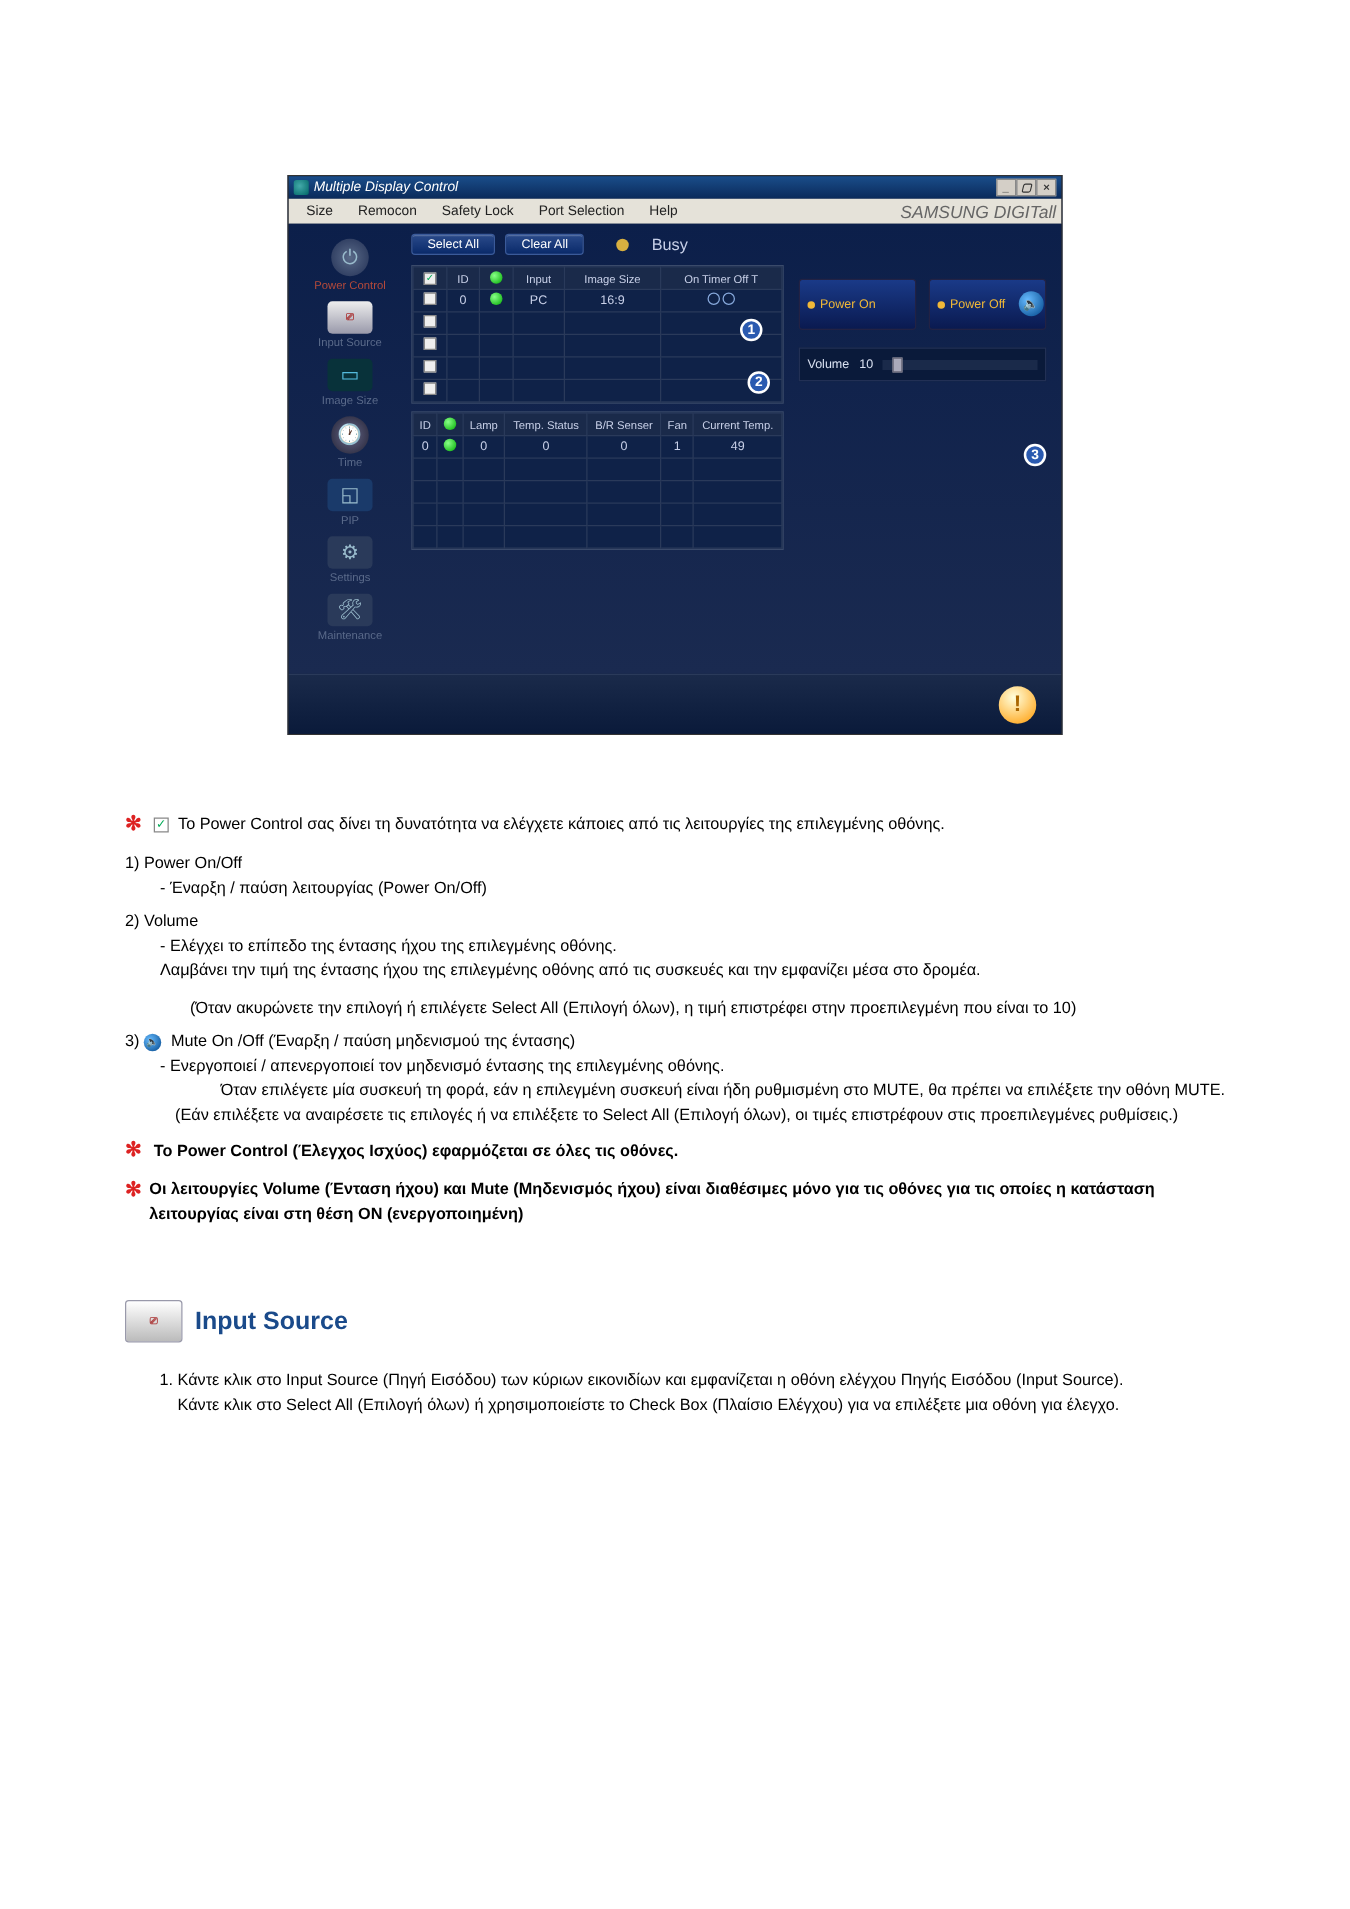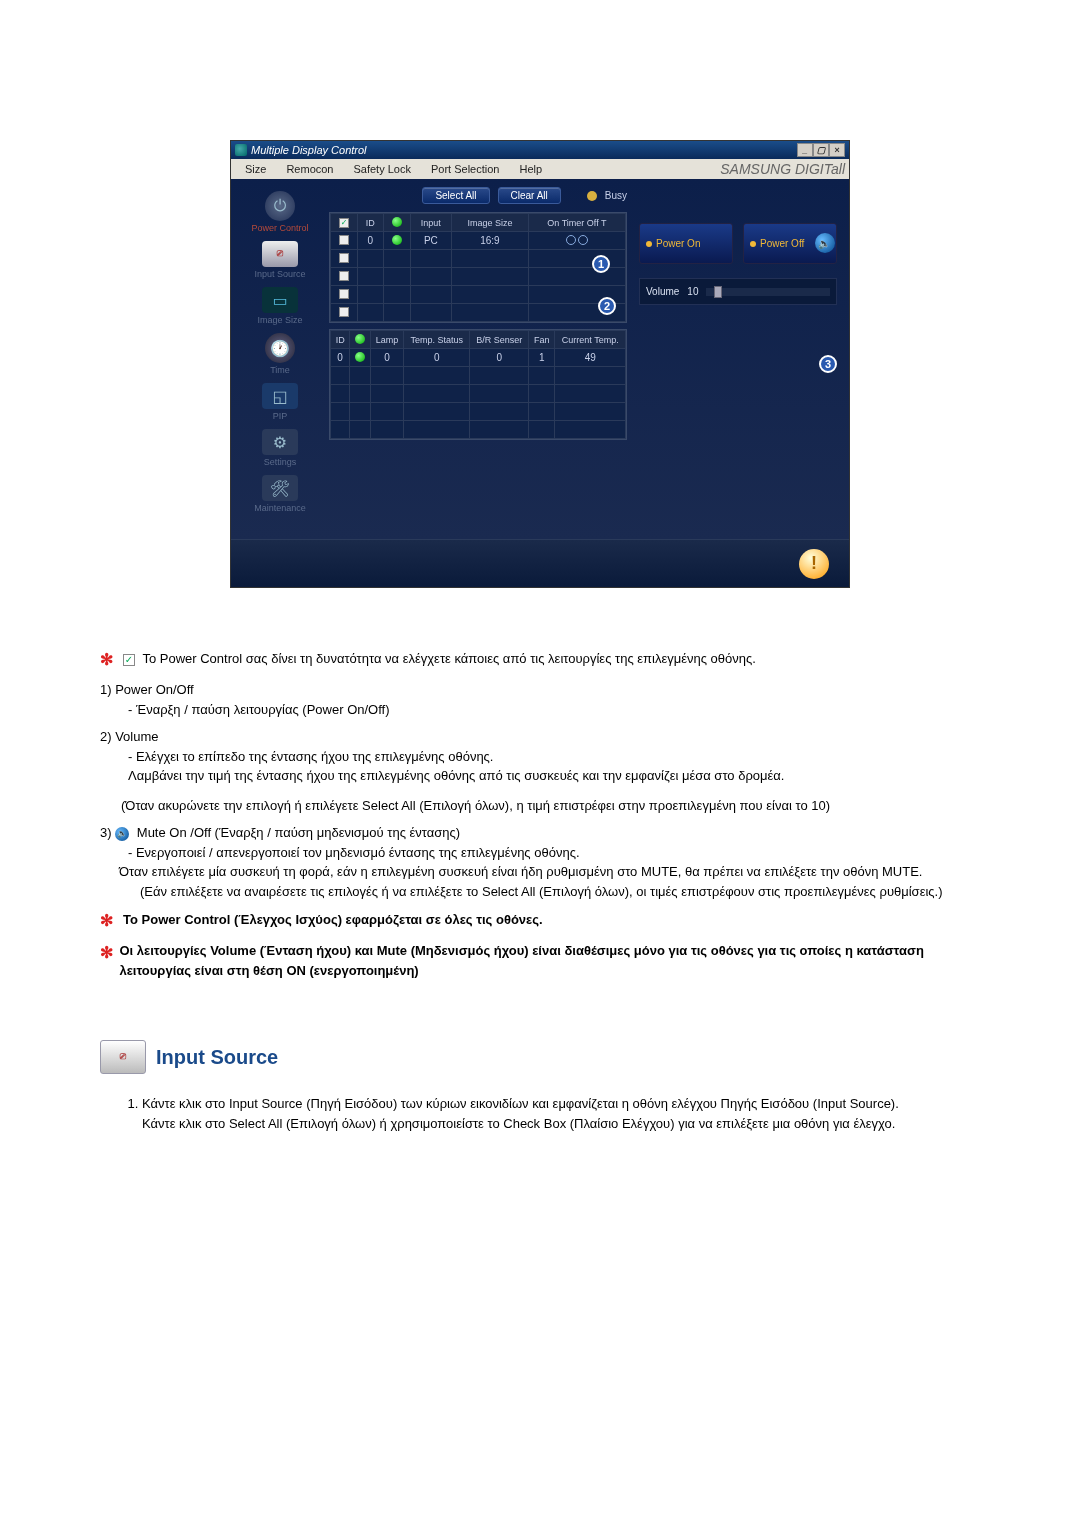--- a/index.html
+++ b/index.html
@@ -115,38 +115,37 @@
     flex: 1;
     display: flex;
     flex-direction: column;
     gap: 6px;
   }
   .tool-row {
     display: flex;
     align-items: center;
     gap: 8px;
     padding: 2px 0;
-    justify-content: flex-end;
   }
   .pill-btn {
     background: linear-gradient(#2a4a8a,#0a2a6a);
     color: #fff;
     font-size: 10px;
     border: 1px solid #3a5a9a;
     border-radius: 3px;
     padding: 2px 12px;
     box-shadow: inset 0 1px 0 rgba(255,255,255,.2);
   }
   .busy-ind {
     width: 10px; height: 10px;
     background: #d8b040;
     border-radius: 50%;
     margin-left: 18px;
   }
-  .busy-label { font-size: 10px; color: #c8d0e8; }
+  .busy-label { font-size: 13px; color: #c8d0e8; margin-left: 10px; }
   .grid {
     border: 1px solid #3a4a6a;
     background: #0f2248;
   }
   .grid table {
     width: 100%;
     border-collapse: collapse;
     font-size: 10px;
     color: #c8d0e8;
   }
@@ -565,29 +564,29 @@
     <span class="chk-img">✓</span>
     <span>Το Power Control σας δίνει τη δυνατότητα να ελέγχετε κάποιες από τις λειτουργίες της επιλεγμένης οθόνης.</span>
   </div>
 
   <div class="item-row">1)  Power On/Off</div>
   <div class="sub">- Έναρξη / παύση λειτουργίας (Power On/Off)</div>
 
   <div class="item-row">2)  Volume</div>
   <div class="sub">- Ελέγχει το επίπεδο της έντασης ήχου της επιλεγμένης οθόνης.</div>
   <div class="sub" style="">Λαμβάνει την τιμή της έντασης ήχου της επιλεγμένης οθόνης από τις συσκευές και την εμφανίζει μέσα στο δρομέα.</div>
-  <div class="sub" style="margin-left:21px; margin-top:10px;">(Όταν ακυρώνετε την επιλογή ή επιλέγετε Select All (Επιλογή όλων), η τιμή επιστρέφει στην προεπιλεγμένη που είναι το 10)</div>
+  <div class="sub" style="margin-left:52px; margin-top:10px;">(Όταν ακυρώνετε την επιλογή ή επιλέγετε Select All (Επιλογή όλων), η τιμή επιστρέφει στην προεπιλεγμένη που είναι το 10)</div>
 
   <div class="item-row">
     <span>3)</span>
     <span class="spk-icon">🔈</span>
     <span>Mute On /Off (Έναρξη / παύση μηδενισμού της έντασης)</span>
   </div>
   <div class="sub">- Ενεργοποιεί / απενεργοποιεί τον μηδενισμό έντασης της επιλεγμένης οθόνης.</div>
-  <div class="sub" style="margin-left:19px;">Όταν επιλέγετε μία συσκευή τη φορά, εάν η επιλεγμένη συσκευή είναι ήδη ρυθμισμένη στο MUTE, θα πρέπει να επιλέξετε την οθόνη MUTE.</div>
+  <div class="sub" style="margin-left:19px;text-align:right;">Όταν επιλέγετε μία συσκευή τη φορά, εάν η επιλεγμένη συσκευή είναι ήδη ρυθμισμένη στο MUTE, θα πρέπει να επιλέξετε την οθόνη MUTE.</div>
   <div class="sub" style="margin-left:40px;">(Εάν επιλέξετε να αναιρέσετε τις επιλογές ή να επιλέξετε το Select All (Επιλογή όλων), οι τιμές επιστρέφουν στις προεπιλεγμένες ρυθμίσεις.)</div>
 
   <div class="item-row bold-note">
     <span class="star">✻</span>
     <span>Το Power Control (Έλεγχος Ισχύος) εφαρμόζεται σε όλες τις οθόνες.</span>
   </div>
   <div class="item-row bold-note" style="display:flex;">
     <span class="star">✻</span>
     <span>Οι λειτουργίες Volume (Ένταση ήχου) και Mute (Μηδενισμός ήχου) είναι διαθέσιμες μόνο για τις οθόνες για τις οποίες η κατάσταση λειτουργίας είναι στη θέση ON (ενεργοποιημένη)</span>
   </div>

